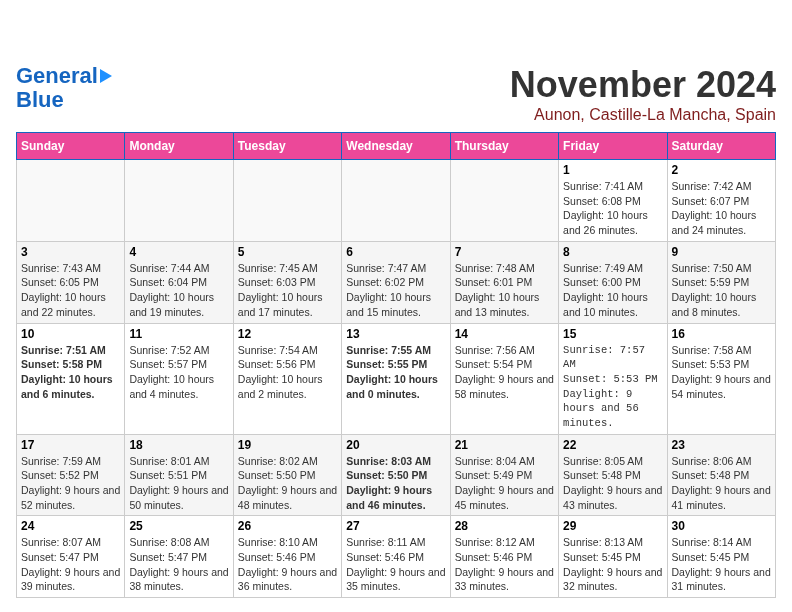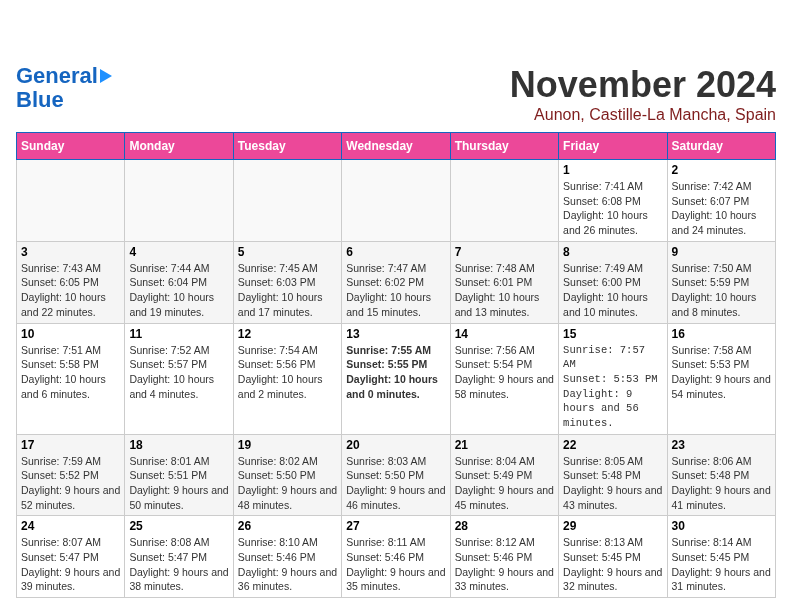--- a/index.html
+++ b/index.html
@@ -186,21 +186,21 @@
         <td>
           <span class="day-num">9</span>
           <div class="day-info" style="white-space: pre-line;">Sunrise: 7:50 AM
 Sunset: 5:59 PM
 Daylight: 10 hours and 8 minutes.</div>
         </td>
       </tr>
       <tr>
         <td>
           <span class="day-num">10</span>
-          <div class="day-info" style="white-space: pre-line;">Sunrise: 7:51 AM
+          <div class="day-info" style="white-space: pre-line; font-weight: bold;">Sunrise: 7:51 AM
 Sunset: 5:58 PM
 Daylight: 10 hours and 6 minutes.</div>
         </td>
         <td>
           <span class="day-num">11</span>
           <div class="day-info" style="white-space: pre-line;">Sunrise: 7:52 AM
 Sunset: 5:57 PM
 Daylight: 10 hours and 4 minutes.</div>
         </td>
         <td>
@@ -248,21 +248,21 @@
 Daylight: 9 hours and 50 minutes.</div>
         </td>
         <td>
           <span class="day-num">19</span>
           <div class="day-info" style="white-space: pre-line;">Sunrise: 8:02 AM
 Sunset: 5:50 PM
 Daylight: 9 hours and 48 minutes.</div>
         </td>
         <td>
           <span class="day-num">20</span>
-          <div class="day-info" style="white-space: pre-line;">Sunrise: 8:03 AM
+          <div class="day-info" style="white-space: pre-line; font-weight: bold;">Sunrise: 8:03 AM
 Sunset: 5:50 PM
 Daylight: 9 hours and 46 minutes.</div>
         </td>
         <td>
           <span class="day-num">21</span>
           <div class="day-info" style="white-space: pre-line;">Sunrise: 8:04 AM
 Sunset: 5:49 PM
 Daylight: 9 hours and 45 minutes.</div>
         </td>
         <td>

